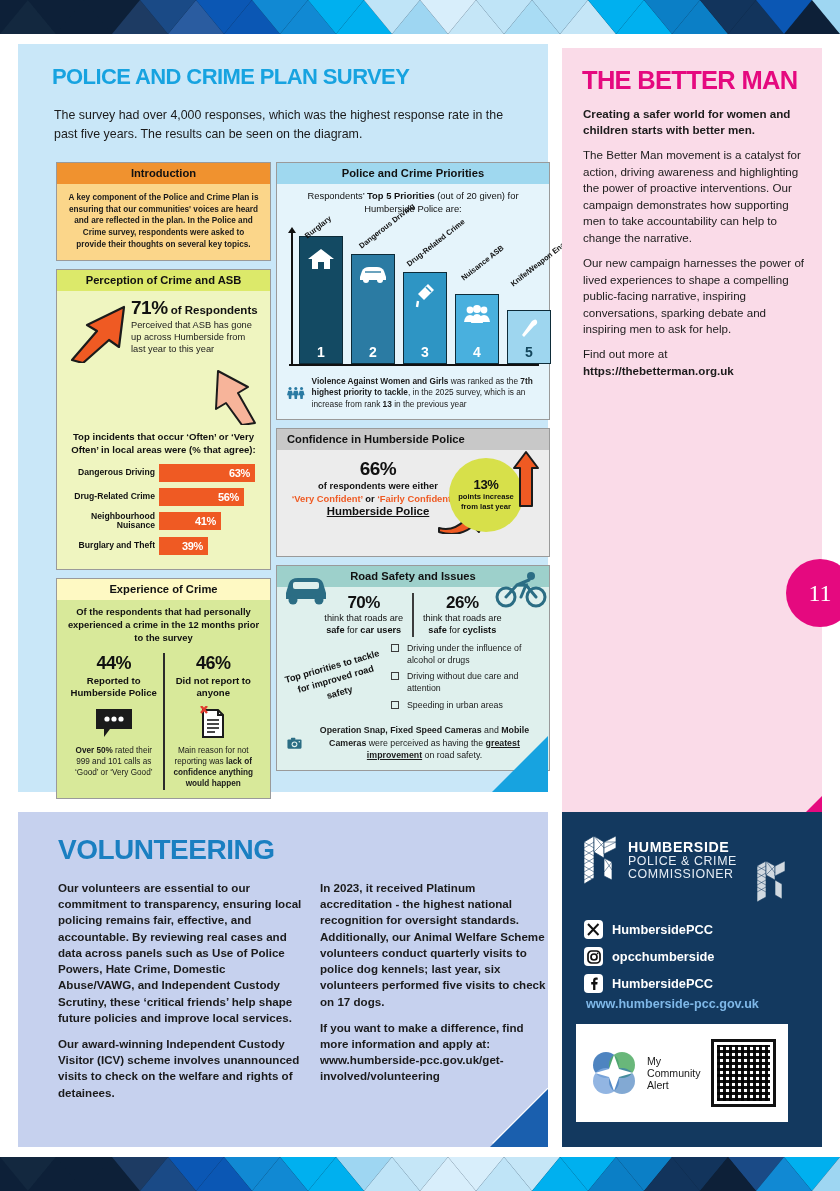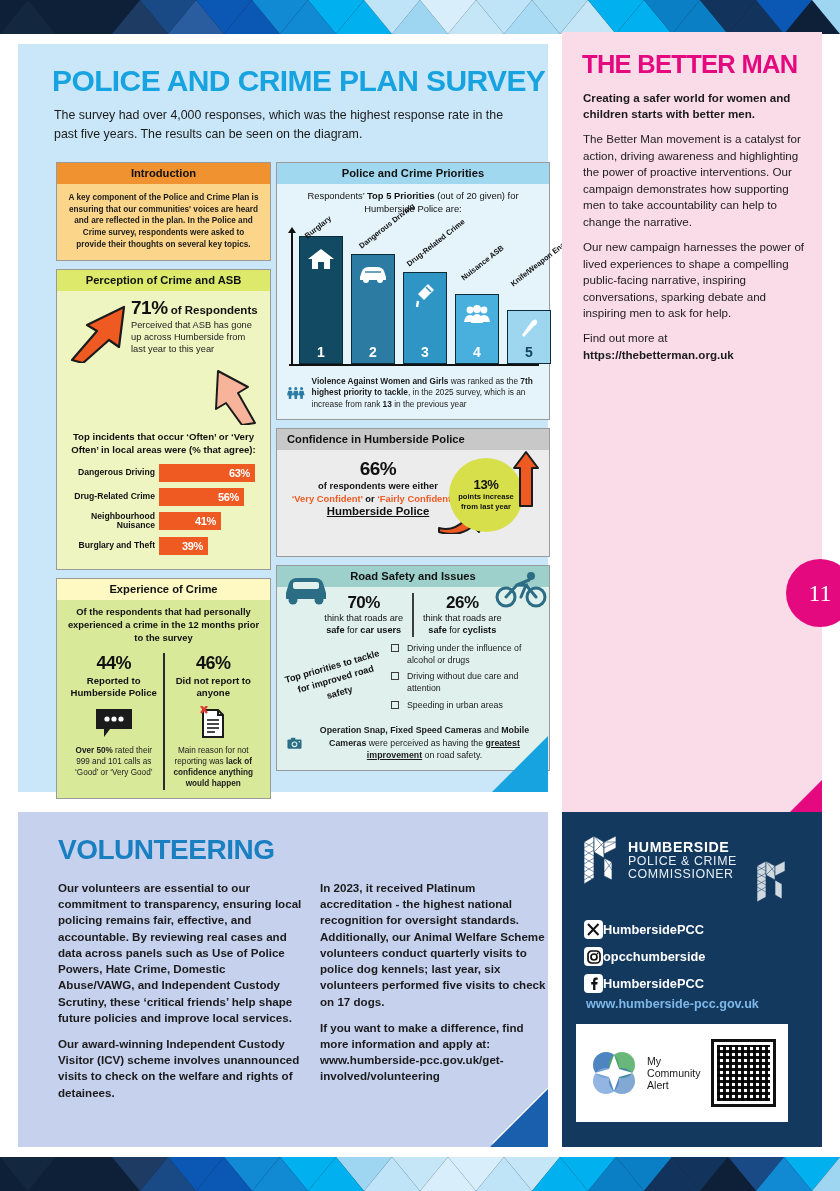--- a/index.html
+++ b/index.html
@@ -27,21 +27,21 @@
     background: #c9e7f8;
   }
   .panel-survey .corner-tri {
     position: absolute; right: 0; bottom: 0;
     width: 0; height: 0;
     border-left: 56px solid transparent;
     border-bottom: 56px solid #17a3e0;
   }
   .survey-title {
     position: absolute; left: 34px; top: 20px;
-    font-size: 30px; font-weight: bold; letter-spacing: -0.6px;
+    font-size: 22px; font-weight: bold; letter-spacing: -0.6px;
     color: #17a3e0; font-family: "Liberation Sans", sans-serif;
     white-space: nowrap;
   }
   .survey-intro {
     position: absolute; left: 36px; top: 62px; width: 460px;
     font-size: 12.4px; line-height: 1.52; color: #1b1b1b; font-weight: 500;
   }
 
   
   .info {
@@ -163,21 +163,21 @@
     transform: rotate(-16deg); text-align: center; width: 98px;
   }
   .road-list { flex: 1; }
   .road-li { display: flex; gap: 8px; font-size: 8.8px; line-height: 1.33; color: #1b1b1b; margin-bottom: 5px; }
   .chk { width: 8px; height: 8px; border: 1.4px solid #3c3c3c; flex: 0 0 auto; margin-top: 1px; }
   .road-foot { display: flex; align-items: center; gap: 8px; }
   .road-foot-text { font-size: 8.8px; line-height: 1.42; color: #1b1b1b; text-align: center; }
 
   
   .panel-better {
-    position: absolute; left: 562px; top: 32px;
+    position: absolute; left: 562px; top: 48px;
     width: 260px; height: 800px;
     background: #fadbe8;
     overflow: hidden;
   }
   .panel-better .corner-tri {
     position: absolute; right: 0; bottom: 0;
     width: 0; height: 0;
     border-left: 52px solid transparent;
     border-bottom: 52px solid #e5097f;
   }
@@ -235,21 +235,21 @@
   }
   .logo-row { position: absolute; left: 20px; top: 16px; display: flex; align-items: flex-start; gap: 10px; }
   .hlogo { width: 36px; height: 58px; }
   .logo-words { color: #fff; line-height: 1.06; margin-top: 12px; }
   .lw1 { font-size: 14.2px; font-weight: bold; letter-spacing: 0.6px; }
   .lw2 { font-size: 12.4px; letter-spacing: 0.6px; color: #e6edf5; }
   .lw3 { font-size: 12.4px; letter-spacing: 0.6px; color: #e6edf5; }
   .hlogo-ghost { position: absolute; right: 36px; top: 42px; width: 30px; height: 50px; opacity: .85; }
 
   .social { position: absolute; left: 22px; top: 108px; }
-  .srow { display: flex; align-items: center; margin-bottom: 8px; }
+  .srow { display: flex; align-items: center; gap: 9px; margin-bottom: 8px; }
   .sicon {
     width: 19px; height: 19px; background: #fff; border-radius: 4px;
     display: flex; align-items: center; justify-content: center;
   }
   .shandle { color: #fff; font-size: 12.8px; font-weight: bold; }
   .weburl { position: absolute; left: 24px; top: 185px; color: #7fb8e8; font-size: 12.6px; font-weight: bold; }
 
   .mca-card {
     position: absolute; left: 14px; top: 212px; width: 212px; height: 98px;
     background: #fff; display: flex; align-items: center; padding: 0 12px; gap: 10px;

